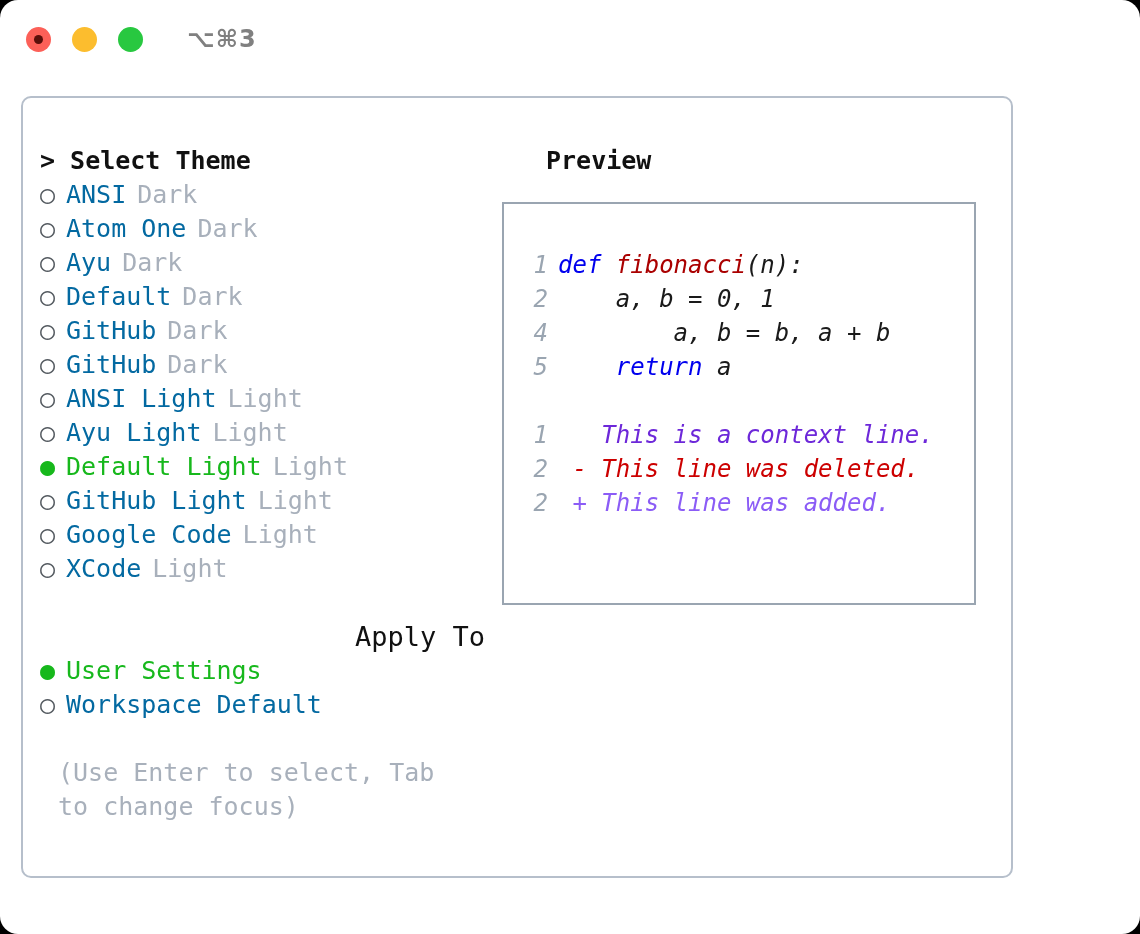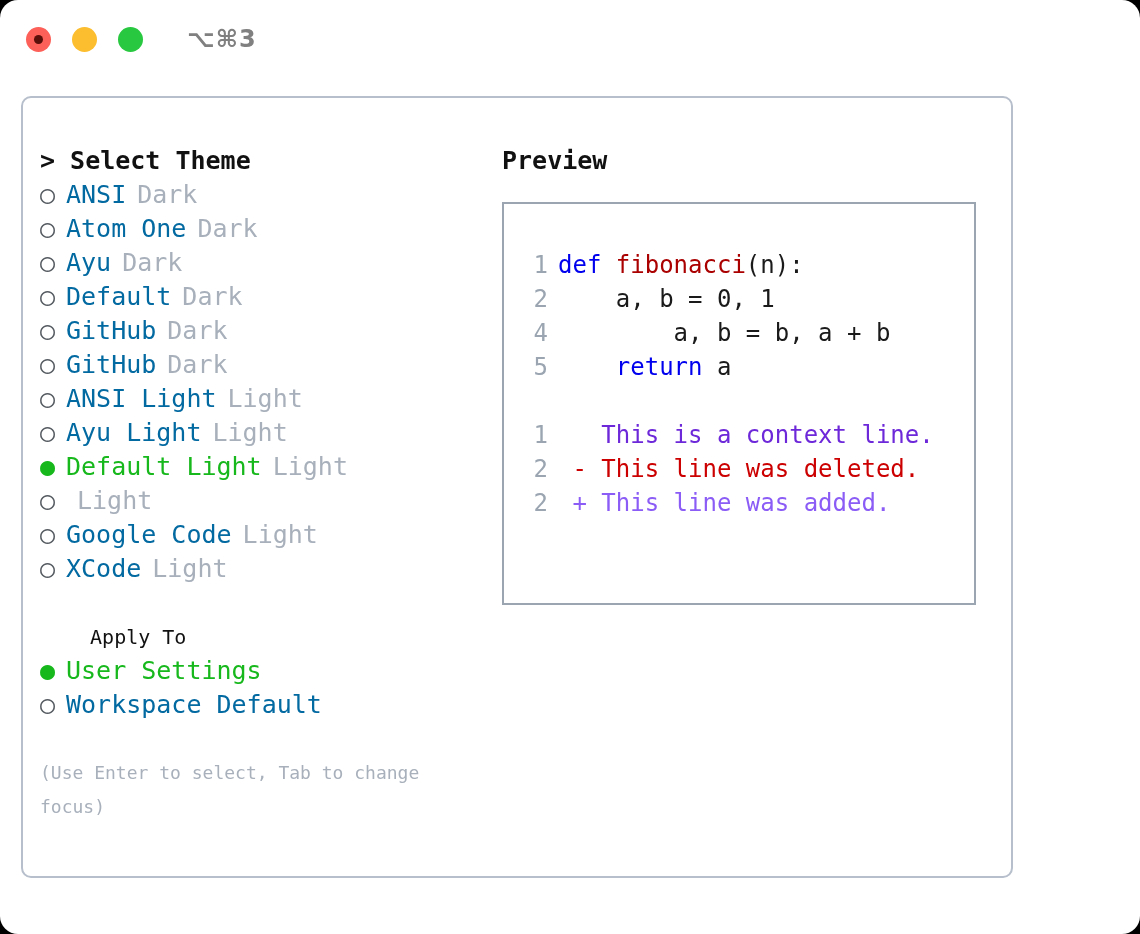--- a/index.html
+++ b/index.html
@@ -120,62 +120,66 @@
   }
   .opt-row.selected .bullet { color: #17b81c; }
   .opt-row.selected .opt-label { color: #17b81c; }
   .opt-label { color: #0369a1; }
   .opt-kind {
     color: #a8b0bb;
     margin-left: 11px;
   }
 
   .section-label {
-    font-size: 20px;
+    font-size: 27px;
     line-height: 34px;
     color: #111111;
     white-space: pre;
     padding-left: 26px;
+    text-align: right;
   }
 
   .spacer-sm { height: 34px; }
 
   .hint {
-    font-size: 18px;
+    font-size: 25px;
     line-height: 34px;
     color: #a8b0bb;
     width: 404px;
     white-space: pre-wrap;
     word-break: break-word;
+    margin-left: 18px;
   }
 
   
   .preview-title {
     font-size: 25px;
     font-weight: bold;
     color: #111111;
     line-height: 34px;
     white-space: pre;
+    margin-left: 44px;
   }
 
   .preview-box {
     margin-top: 24px;
     width: 474px;
     height: 403px;
     border: 2px solid #9aa5b1;
     box-sizing: border-box;
     padding: 44px 0 0 20px;
     background: #ffffff;
   }
 
   .code-line {
     font-size: 24px;
     line-height: 34px;
     white-space: pre;
     color: #1a1a1a;
+    font-style: italic;
   }
   .lnum {
     display: inline-block;
     width: 24px;
     text-align: right;
     color: #9aa5b1;
     margin-right: 10px;
   }
   .kw   { color: #0000ee; }
   .fn   { color: #aa0000; }
@@ -211,21 +215,21 @@
         <div id="theme-list">
             <div class="opt-row"><span class="bullet">○</span><span class="opt-label">ANSI</span><span class="opt-kind">Dark</span></div>
             <div class="opt-row"><span class="bullet">○</span><span class="opt-label">Atom One</span><span class="opt-kind">Dark</span></div>
             <div class="opt-row"><span class="bullet">○</span><span class="opt-label">Ayu</span><span class="opt-kind">Dark</span></div>
             <div class="opt-row"><span class="bullet">○</span><span class="opt-label">Default</span><span class="opt-kind">Dark</span></div>
             <div class="opt-row"><span class="bullet">○</span><span class="opt-label">GitHub</span><span class="opt-kind">Dark</span></div>
             <div class="opt-row"><span class="bullet">○</span><span class="opt-label">GitHub</span><span class="opt-kind">Dark</span></div>
             <div class="opt-row"><span class="bullet">○</span><span class="opt-label">ANSI Light</span><span class="opt-kind">Light</span></div>
             <div class="opt-row"><span class="bullet">○</span><span class="opt-label">Ayu Light</span><span class="opt-kind">Light</span></div>
             <div class="opt-row selected"><span class="bullet">●</span><span class="opt-label">Default Light</span><span class="opt-kind">Light</span></div>
-            <div class="opt-row"><span class="bullet">○</span><span class="opt-kind">Light</span></div>
+            <div class="opt-row"><span class="bullet">○</span><span class="opt-label">GitHub Light</span><span class="opt-kind">Light</span></div>
             <div class="opt-row"><span class="bullet">○</span><span class="opt-label">Google Code</span><span class="opt-kind">Light</span></div>
             <div class="opt-row"><span class="bullet">○</span><span class="opt-label">XCode</span><span class="opt-kind">Light</span></div>
           </div>
         <div class="spacer-sm"></div>
         <div class="section-label">  Apply To</div>
         <div id="apply-list">
             <div class="opt-row selected"><span class="bullet">●</span><span class="opt-label">User Settings</span></div>
             <div class="opt-row"><span class="bullet">○</span><span class="opt-label">Workspace Default</span></div>
           </div>
         <div class="spacer-sm"></div>

